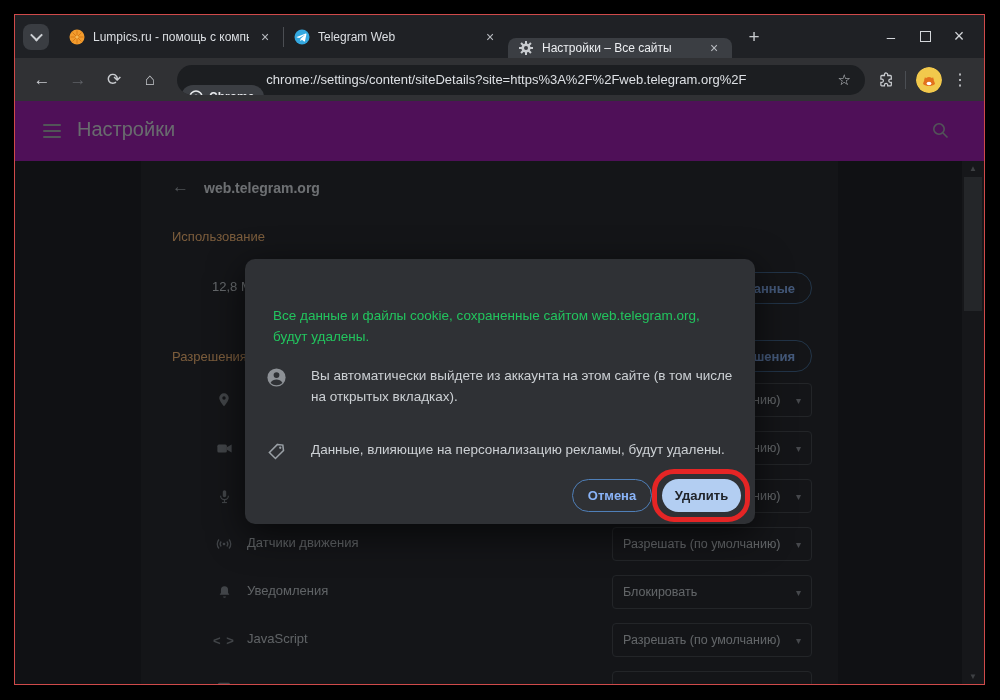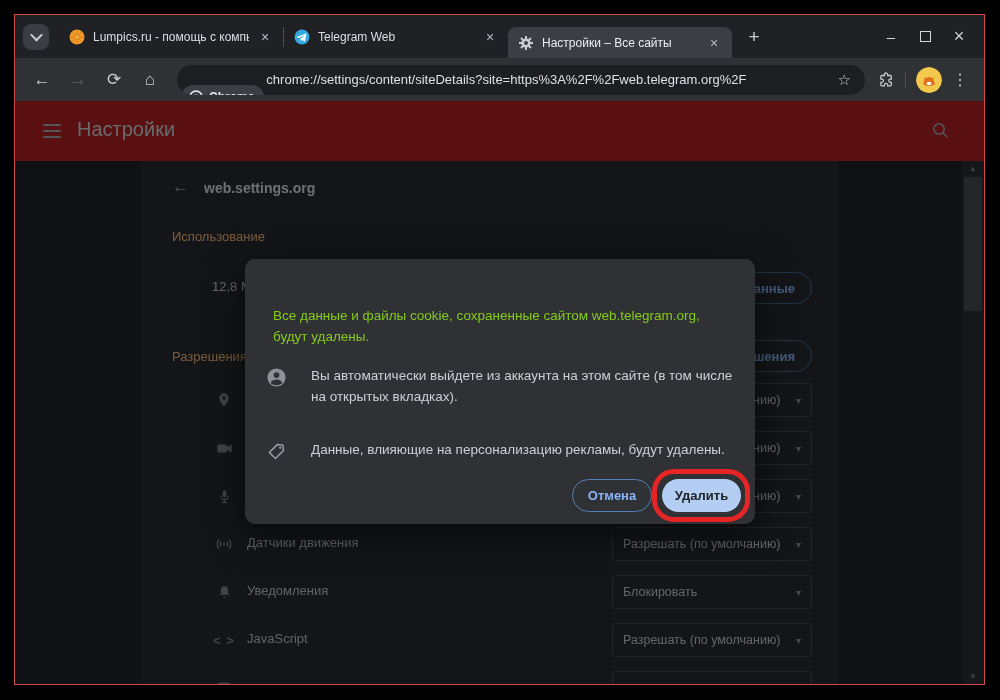--- a/index.html
+++ b/index.html
@@ -7,21 +7,21 @@
   *{box-sizing:border-box;}
   .screen{position:absolute;left:14px;top:14px;width:971px;height:671px;border:1px solid #cf4a4a;background:#202124;overflow:hidden;}
 
   
   .tabstrip{position:absolute;left:0;top:0;width:100%;height:43px;background:#1f2125;display:flex;align-items:center;padding-left:8px;}
   .tabsearch{width:26px;height:26px;border-radius:8px;background:#3a3d42;display:flex;align-items:center;justify-content:center;margin-right:10px;flex:none;}
   .chev{width:9px;height:9px;border-right:2px solid #cdd0d4;border-bottom:2px solid #cdd0d4;transform:rotate(45deg) translate(-1px,-1px);}
   .tab{width:224px;height:43px;display:flex;align-items:center;gap:8px;padding:0 10px;flex:none;overflow:hidden;}
   .tab .title{flex:1;font-size:12px;color:#dcdfe3;white-space:nowrap;overflow:hidden;}
   .tab .x{font-size:14px;color:#b9bcc1;flex:none;width:16px;text-align:center;}
-  .tab.active{height:31px;align-self:flex-end;background:#3b3e43;border-radius:8px 8px 0 0;}
+  .tab.active{height:20px;align-self:flex-end;background:#3b3e43;border-radius:8px 8px 0 0;}
   .tab.active .title{color:#eceef1;}
   .tabsep{width:1px;height:20px;background:#4b4e53;flex:none;}
   .favicon{width:16px;height:16px;flex:none;}
   .newtab{width:28px;height:28px;margin-left:8px;color:#c6c9cd;font-size:19px;display:flex;align-items:center;justify-content:center;flex:none;}
   .wincontrols{position:absolute;right:8px;top:0;height:43px;display:flex;align-items:center;}
   .winbtn{width:34px;height:43px;display:flex;align-items:center;justify-content:center;color:#d3d6da;font-size:15px;}
   .maxbox{width:11px;height:11px;border:1.5px solid #d3d6da;}
 
   
   .toolbar{position:absolute;left:0;top:43px;width:100%;height:43px;background:#303134;display:flex;align-items:center;padding:0 12px;gap:6px;}
@@ -31,21 +31,21 @@
   .chromebadge{height:24px;border-radius:12px;background:#3b3e43;display:flex;align-items:center;gap:6px;padding:0 10px 0 8px;flex:none;margin-top:35px;}
   .chromebadge span{font-size:12px;font-weight:bold;color:#e9ebee;}
   .url{flex:1;font-size:13px;color:#dde0e4;white-space:nowrap;overflow:hidden;margin-left:2px;}
   .staricon{font-size:15px;color:#c6c9cd;margin:0 10px 0 6px;flex:none;}
   .tbsep{width:1px;height:18px;background:#4b4e53;margin:0 4px;flex:none;}
   .avatar{width:26px;height:26px;border-radius:50%;overflow:hidden;flex:none;}
   .dots{font-size:16px;color:#c9ccd0;width:24px;text-align:center;flex:none;}
 
   
   .page{position:absolute;left:0;top:86px;width:969px;height:583px;background:#1e1f23;overflow:hidden;}
-  .sheader{position:absolute;left:0;top:0;width:100%;height:60px;background:#b91c1c;text-decoration:underline;}
+  .sheader{position:absolute;left:0;top:0;width:100%;height:60px;background:#a21caf;text-decoration:underline;}
   .hamburger{position:absolute;left:28px;top:23px;width:18px;height:14px;display:flex;flex-direction:column;justify-content:space-between;}
   .hamburger i{display:block;height:2px;background:#a7abb0;border-radius:1px;}
   .stitle{position:absolute;left:62px;top:17px;font-size:20px;color:#d6d9dd;}
   .searchicon{position:absolute;left:917px;top:21px;}
   .scol{position:absolute;left:126px;top:60px;width:697px;height:523px;background:#26272b;}
   .backarrow{position:absolute;left:157px;top:76px;font-size:17px;color:#a2a6ab;}
   .sitename{position:absolute;left:189px;top:79px;font-size:14px;font-weight:bold;color:#dfe2e6;}
   .seclabel{position:absolute;font-size:13px;color:#fdba74;}
   .usagesize{position:absolute;left:197px;top:178px;font-size:13px;color:#ced2d6;}
   .obtn{position:absolute;height:32px;border:1px solid #44688f;border-radius:16px;color:#8ab4f8;font-size:13px;font-weight:bold;display:flex;align-items:center;padding:0 16px;background:transparent;}
@@ -59,21 +59,21 @@
 
   
   .sbar{position:absolute;left:947px;top:60px;width:22px;height:523px;background:#2a2b2f;}
   .sbar .arrow{position:absolute;left:0;width:22px;text-align:center;font-size:8px;color:#7d8085;}
   .sthumb{position:absolute;left:2px;top:16px;width:18px;height:134px;background:#47494e;}
 
   
   .scrim{position:absolute;left:0;top:0;width:100%;height:100%;background:rgba(4,5,8,0.52);z-index:5;}
   .dialog{position:absolute;left:230px;top:158px;width:510px;height:265px;background:#2f3135;border-radius:10px;box-shadow:0 10px 36px rgba(0,0,0,0.65);z-index:6;}
   .dtitle{position:absolute;left:28px;top:17px;font-size:15px;font-weight:bold;color:#e8eaed;}
-  .dbody{position:absolute;left:28px;top:46px;width:462px;font-size:13.5px;line-height:21px;color:#84cc16;}
+  .dbody{position:absolute;left:28px;top:46px;width:462px;font-size:13.5px;line-height:21px;color:#22c55e;}
   .bullet{position:absolute;left:20px;width:470px;display:flex;gap:23px;}
   .bullet .bicon{width:23px;height:23px;flex:none;margin-top:1px;}
   .bullet .btext{font-size:13.5px;line-height:21px;color:#ccd0d4;}
   .dactions{position:absolute;left:0;top:220px;width:495px;height:33px;}
   .btn-cancel{position:absolute;left:327px;top:0;width:80px;height:33px;border:1px solid #4f7fb8;border-radius:17px;background:transparent;color:#8ab4f8;font-size:13px;font-weight:bold;display:flex;align-items:center;justify-content:center;}
   .btn-confirm{position:absolute;left:417px;top:0;width:79px;height:33px;border-radius:17px;background:#b3cef2;color:#20242a;font-size:13px;font-weight:bold;display:flex;align-items:center;justify-content:center;}
   .annotation{position:absolute;left:637px;top:368px;width:98px;height:53px;border:5px solid #e52525;border-radius:22px;z-index:7;}
 </style>
 </head>
 <body>
@@ -180,21 +180,21 @@
       <div class="stitle">Настройки</div>
       <svg class="searchicon" width="17" height="17" viewBox="0 0 17 17">
         <circle cx="7" cy="7" r="5.2" fill="none" stroke="#a7abb0" stroke-width="1.6"></circle>
         <line x1="11" y1="11" x2="15.5" y2="15.5" stroke="#a7abb0" stroke-width="1.6"></line>
       </svg>
     </div>
 
     <div class="scol"></div>
 
     <div class="backarrow">←</div>
-    <div class="sitename">web.settings.org</div>
+    <div class="sitename">web.telegram.org</div>
 
     <div class="seclabel" style="left:157px;top:128px;">Использование</div>
     <div class="usagesize">12,8 МБ</div>
     <div class="obtn" style="right:172px;top:171px;">Удалить данные</div>
 
     <div class="seclabel" style="left:157px;top:248px;">Разрешения</div>
     <div class="obtn" style="right:172px;top:239px;">Сбросить разрешения</div>
 
     <div class="permrow" style="top:275px;">
       <div class="picon">

